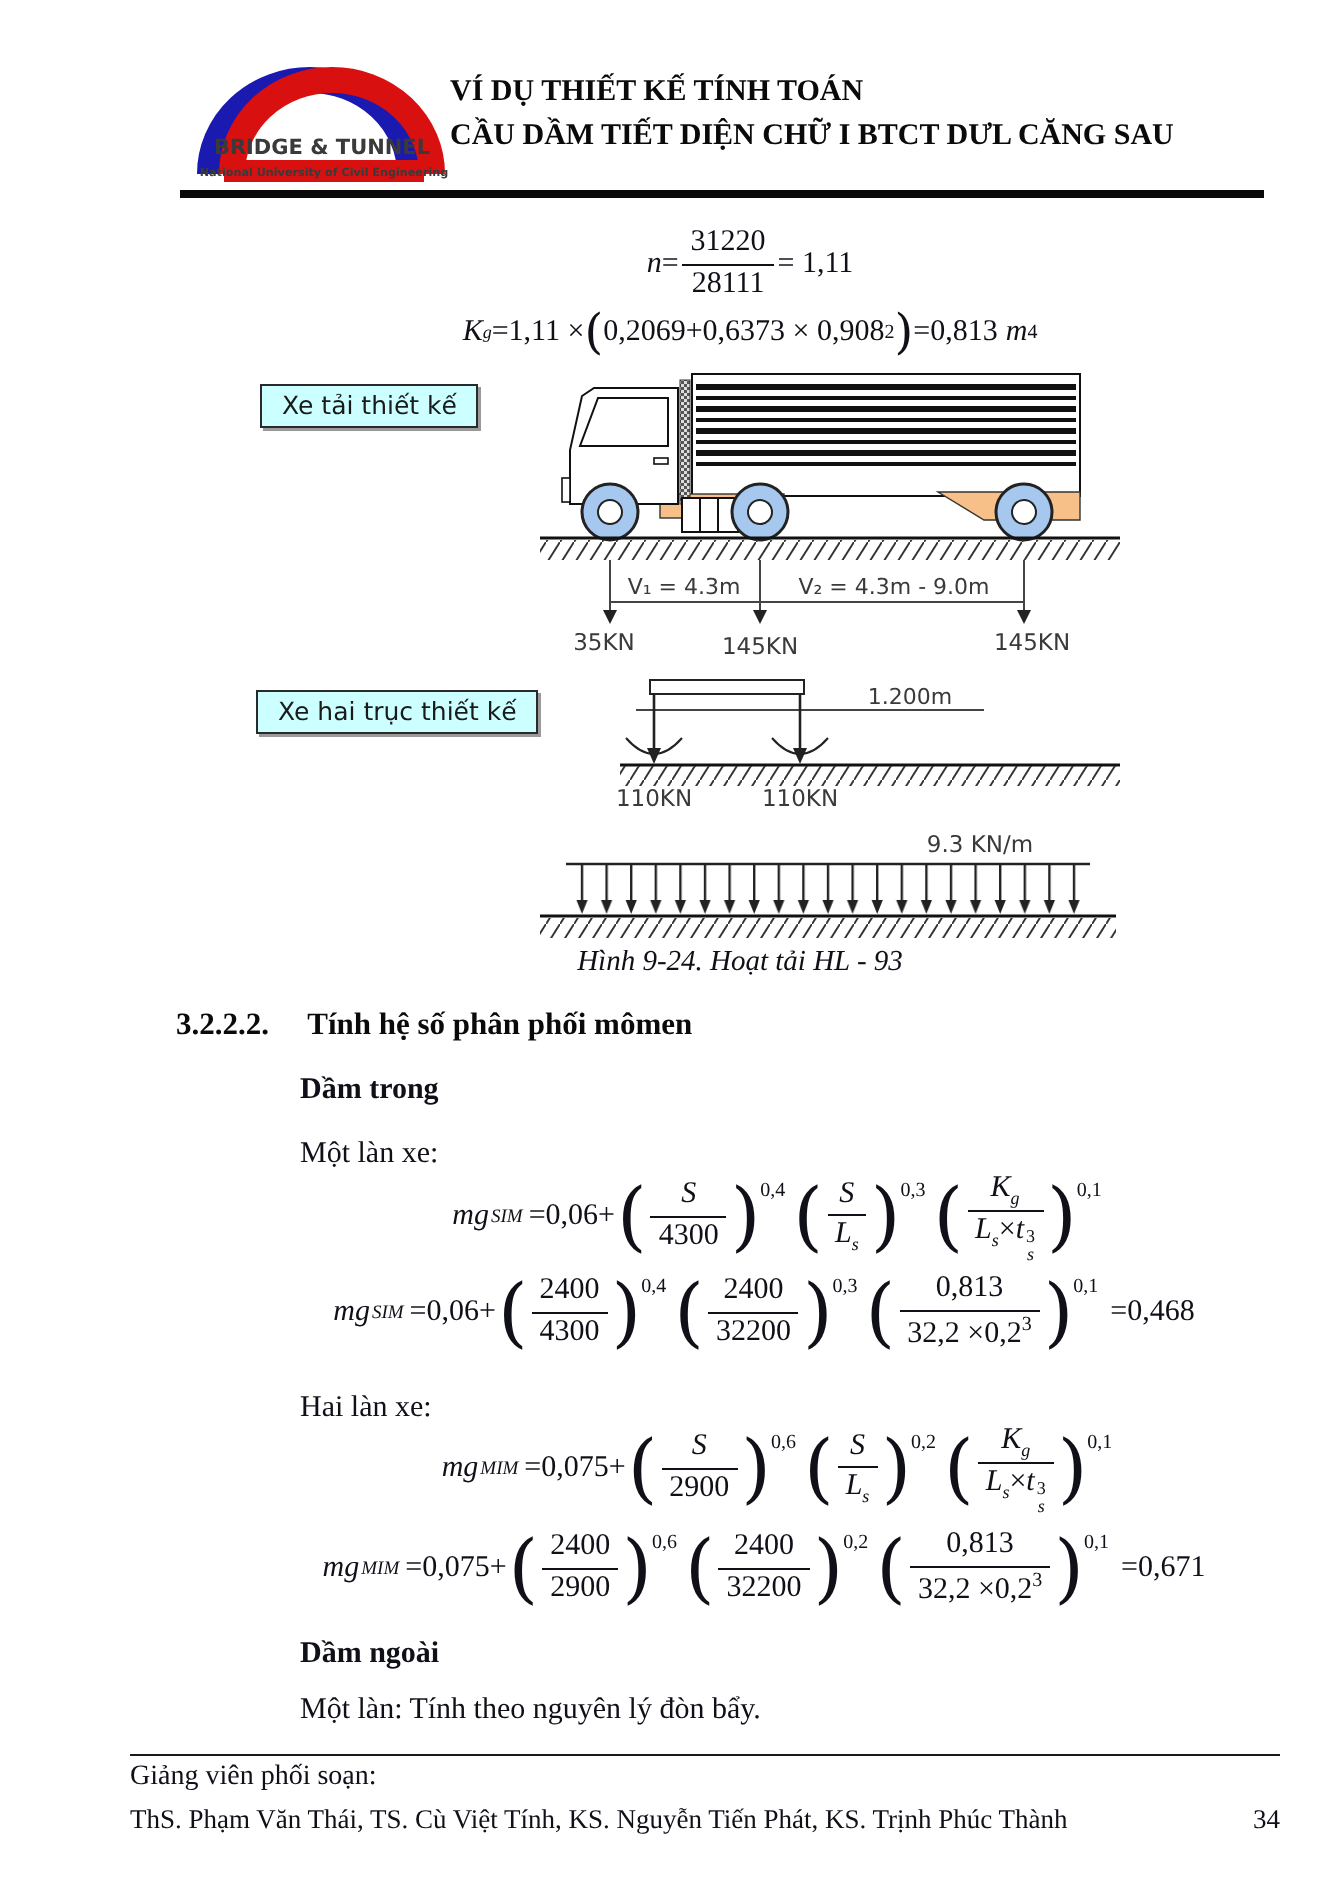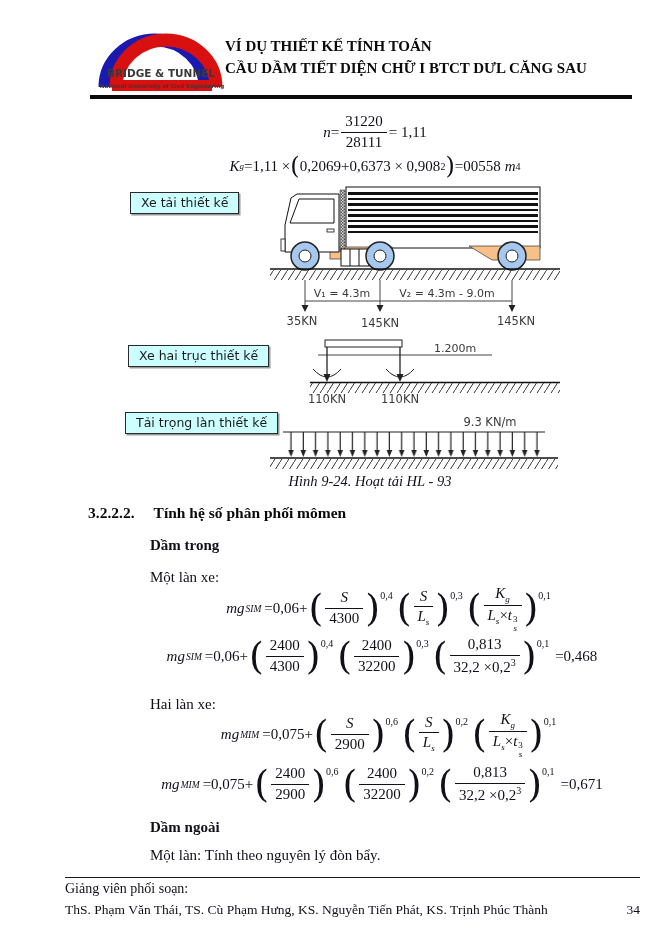--- a/index.html
+++ b/index.html
@@ -103,21 +103,21 @@
   </div>
 
   <div class="eqrow" style="left:85px;top:151px;width:580px;height:30px;">
     <span class="mi">K</span>
       <sub class="ssub">g</sub>
     <span>=1,11 ×</span>
     <span class="paren med">(</span>
     <span>0,2069+0,6373 × 0,908</span>
       <sup class="ssup">2</sup>
     <span class="paren med">)</span>
-    <span>=00558</span>
+    <span>=0,813</span>
     <span class="mi" style="margin-left:4px">m</span>
       <sup class="ssup">4</sup>
   </div>
 
   <div class="dlabel" style="left:130px;top:192px;text-align:right;">Xe tải thiết kế</div>
 
   <svg class="diagram" style="top:183px;" width="672" height="150">
 
     <g>
       <rect x="346" y="4" width="194" height="61" fill="#fff" stroke="#111"></rect>
@@ -195,21 +195,20 @@
     </g>
     <g>
       <line x1="310" y1="47.5" x2="560" y2="47.5" stroke="#111" stroke-width="1.5"></line>
       <rect x="310" y="48" width="250" height="10" fill="url(#hatch)"></rect>
     </g>
     <text x="455" y="17" text-anchor="middle" font-size="11">1.200m</text>
     <text x="327" y="68" text-anchor="middle" font-size="11.5">110KN</text>
     <text x="400" y="68" text-anchor="middle" font-size="11.5">110KN</text>
   </svg>
 
-  <div class="dlabel" style="left:125px;top:412px;">Tải trọng làn thiết kế</div>
 
   <svg class="diagram" style="top:0px;" width="672" height="480">
     <text x="490" y="426" text-anchor="middle" font-size="11.5">9.3 KN/m</text>
     <line x1="283" y1="432" x2="545" y2="432" stroke="#222" stroke-width="1.2"></line>
     <rect x="285" y="432" width="258" height="25" fill="url(#lanearrows)"></rect>
     <g>
       <line x1="270" y1="458" x2="558" y2="458" stroke="#111" stroke-width="1.5"></line>
       <rect x="270" y="459" width="288" height="10" fill="url(#hatch)"></rect>
     </g>
   </svg>
@@ -376,17 +375,17 @@
     </span>
     <span class="res">=0,671</span>
   </div>
 
   <div class="txt bold" style="top:819px;">Dầm ngoài</div>
   <div class="txt" style="top:847px;">Một làn: Tính theo nguyên lý đòn bẩy.</div>
 
   <div class="hr-thin"></div>
   <div class="footer-label">Giảng viên phối soạn:</div>
   <div class="footer-authors">
-    <span>ThS. Phạm Văn Thái, TS. Cù Phạm Hưng, KS. Nguyễn Tiến Phát, KS. Trịnh Phúc Thành</span>
+    <span>ThS. Phạm Văn Thái, TS. Cù Việt Tính, KS. Nguyễn Tiến Phát, KS. Trịnh Phúc Thành</span>
     <span>34</span>
   </div>
 
 </div>
 
 </body></html>

